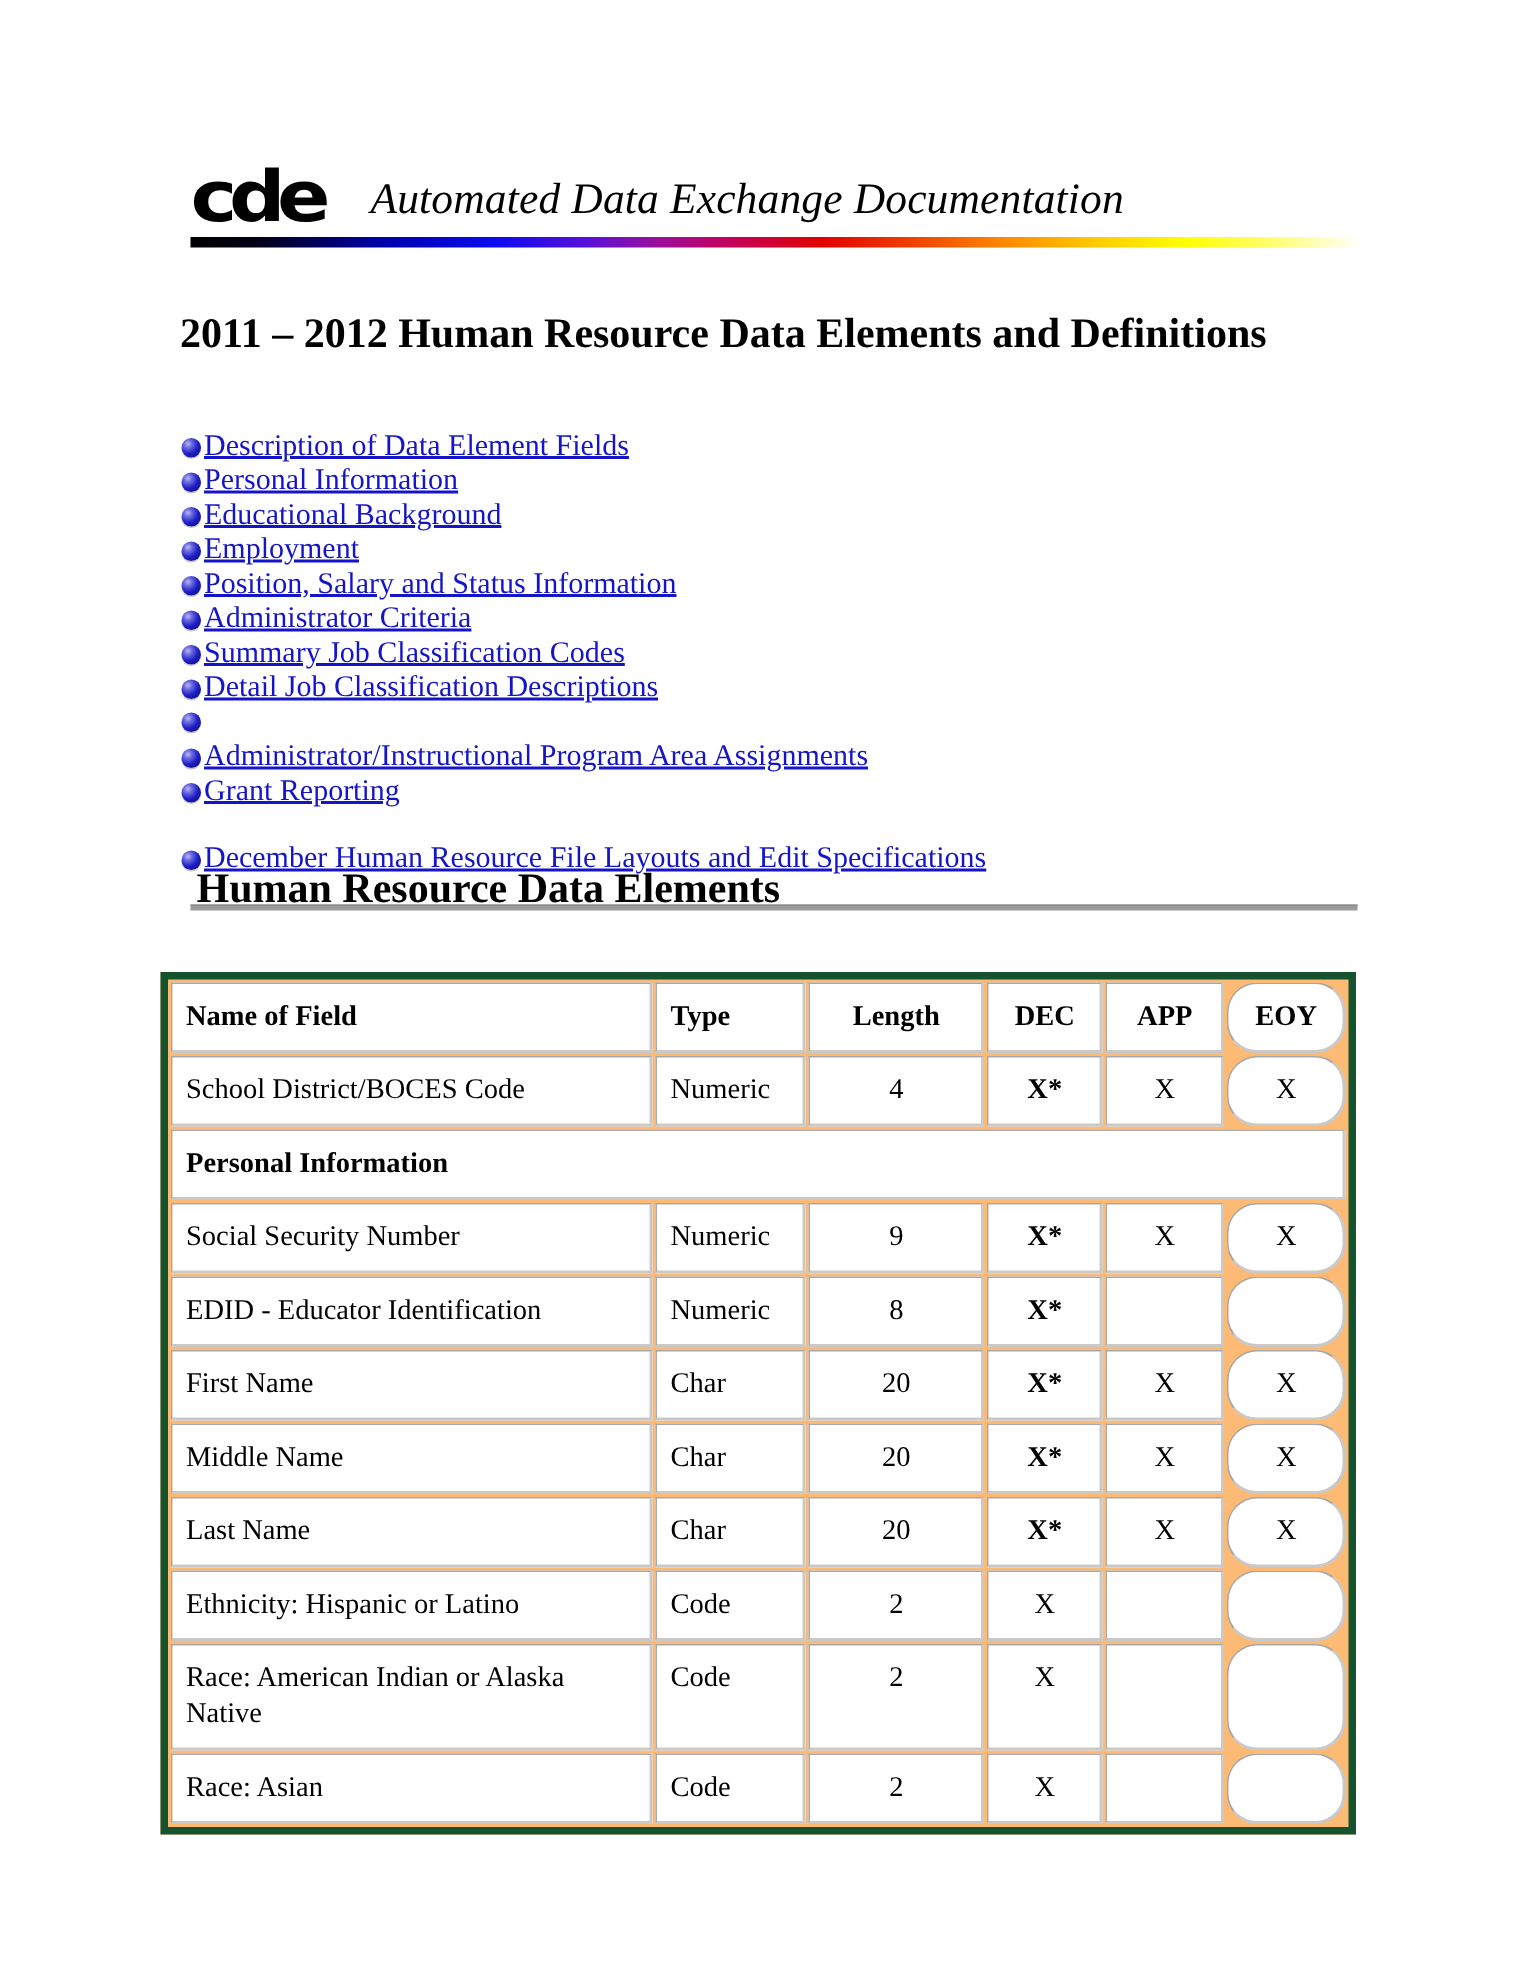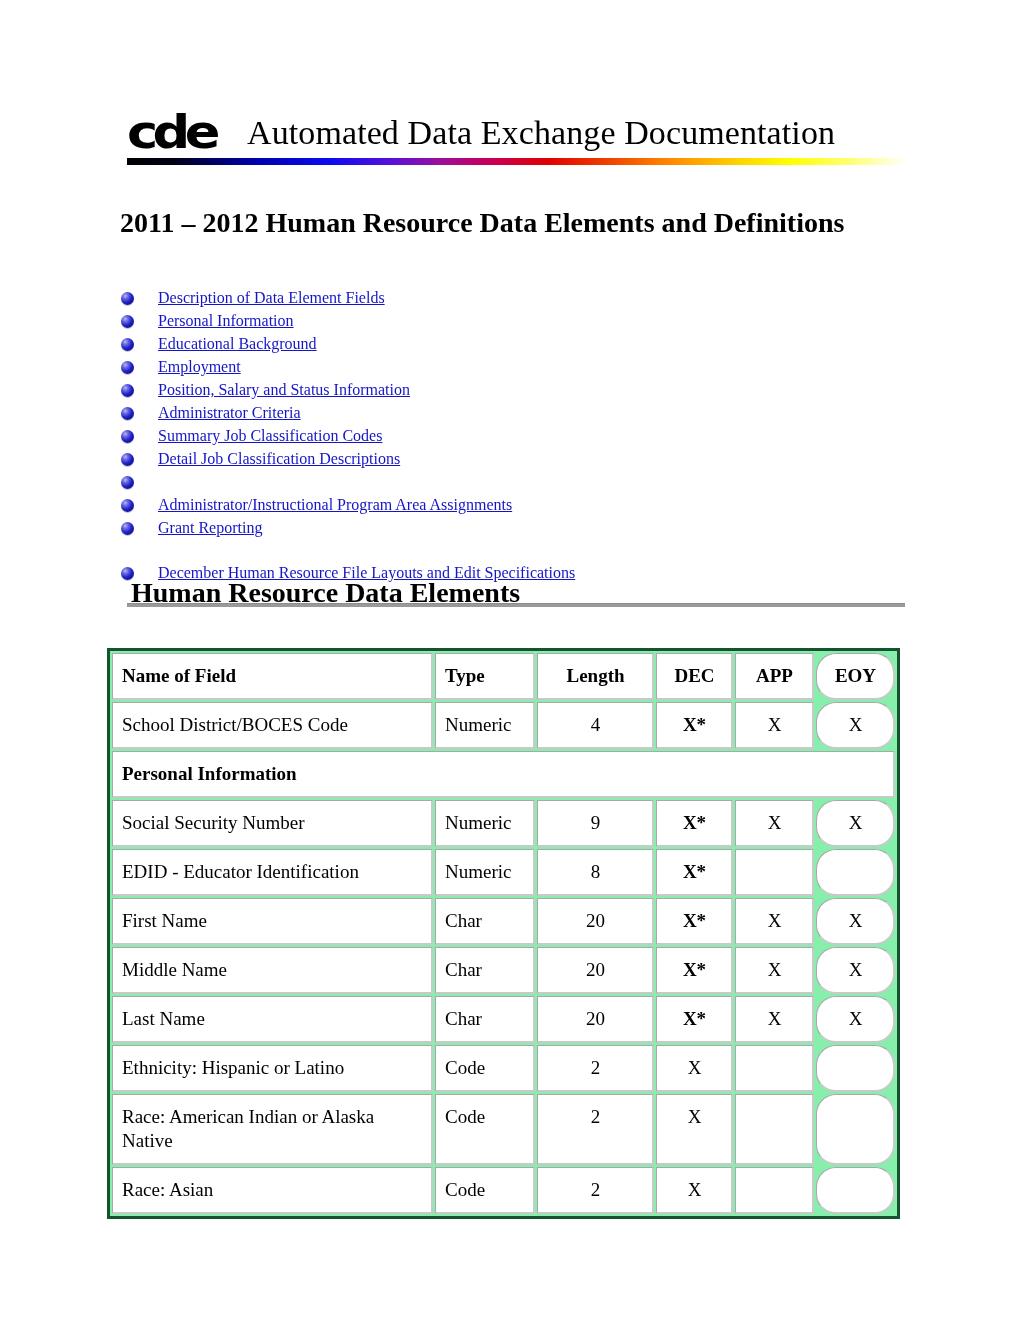--- a/index.html
+++ b/index.html
@@ -46,24 +46,25 @@
     line-height: 44px;
     color: #000000;
     transform: scaleX(1.12);
     transform-origin: left center;
     display: block;
   }
   .masthead-title {
     position: absolute;
     left: 120px;
     top: 12px;
-    font-size: 34px;
+    font-size: 29px;
     line-height: 34px;
     white-space: nowrap;
     letter-spacing: 0.1px;
+    font-style: italic;
   }
   .rainbow-rule {
     position: absolute;
     left: 0px;
     top: 54px;
     width: 780px;
     height: 7px;
     background: linear-gradient(to right,
         #000000 0%,
         #000018 6%,
@@ -121,23 +122,22 @@
         #b9b9f2 0%,
         #6a6ae0 22%,
         #2020c8 52%,
         #111190 78%,
         #0b0b63 100%);
     box-shadow: 0 1px 0 rgba(150,150,150,0.55);
   }
   .doc-link {
     color: #1515c8;
     text-decoration: underline;
-    font-size: 16px;
+    font-size: 20px;
     line-height: 23px;
-    margin-left: 22px;
   }
 
   
   .gray-rule {
     position: absolute;
     left: 127px;
     top: 603px;
     width: 778px;
     height: 3px;
     background: #9a9a9a;
@@ -160,22 +160,22 @@
     position: absolute;
     left: 107px;
     top: 648px;
     width: 729px;
   }
   table.hr-table {
     border-collapse: separate;
     border-spacing: 2px;
     width: 729px;
     table-layout: fixed;
-    border: 3px solid #14532d;
-    background: #86efac;
+    border: 5px solid #14532d;
+    background: #fdba74;
   }
   table.hr-table td {
     border-top: 1px solid #a8a8a8;
     border-left: 1px solid #a8a8a8;
     border-right: 2px solid #c9c9c9;
     border-bottom: 2px solid #c9c9c9;
     padding: 10px 8px 10px 9px;
     font-size: 19px;
     line-height: 24px;
     vertical-align: top;

